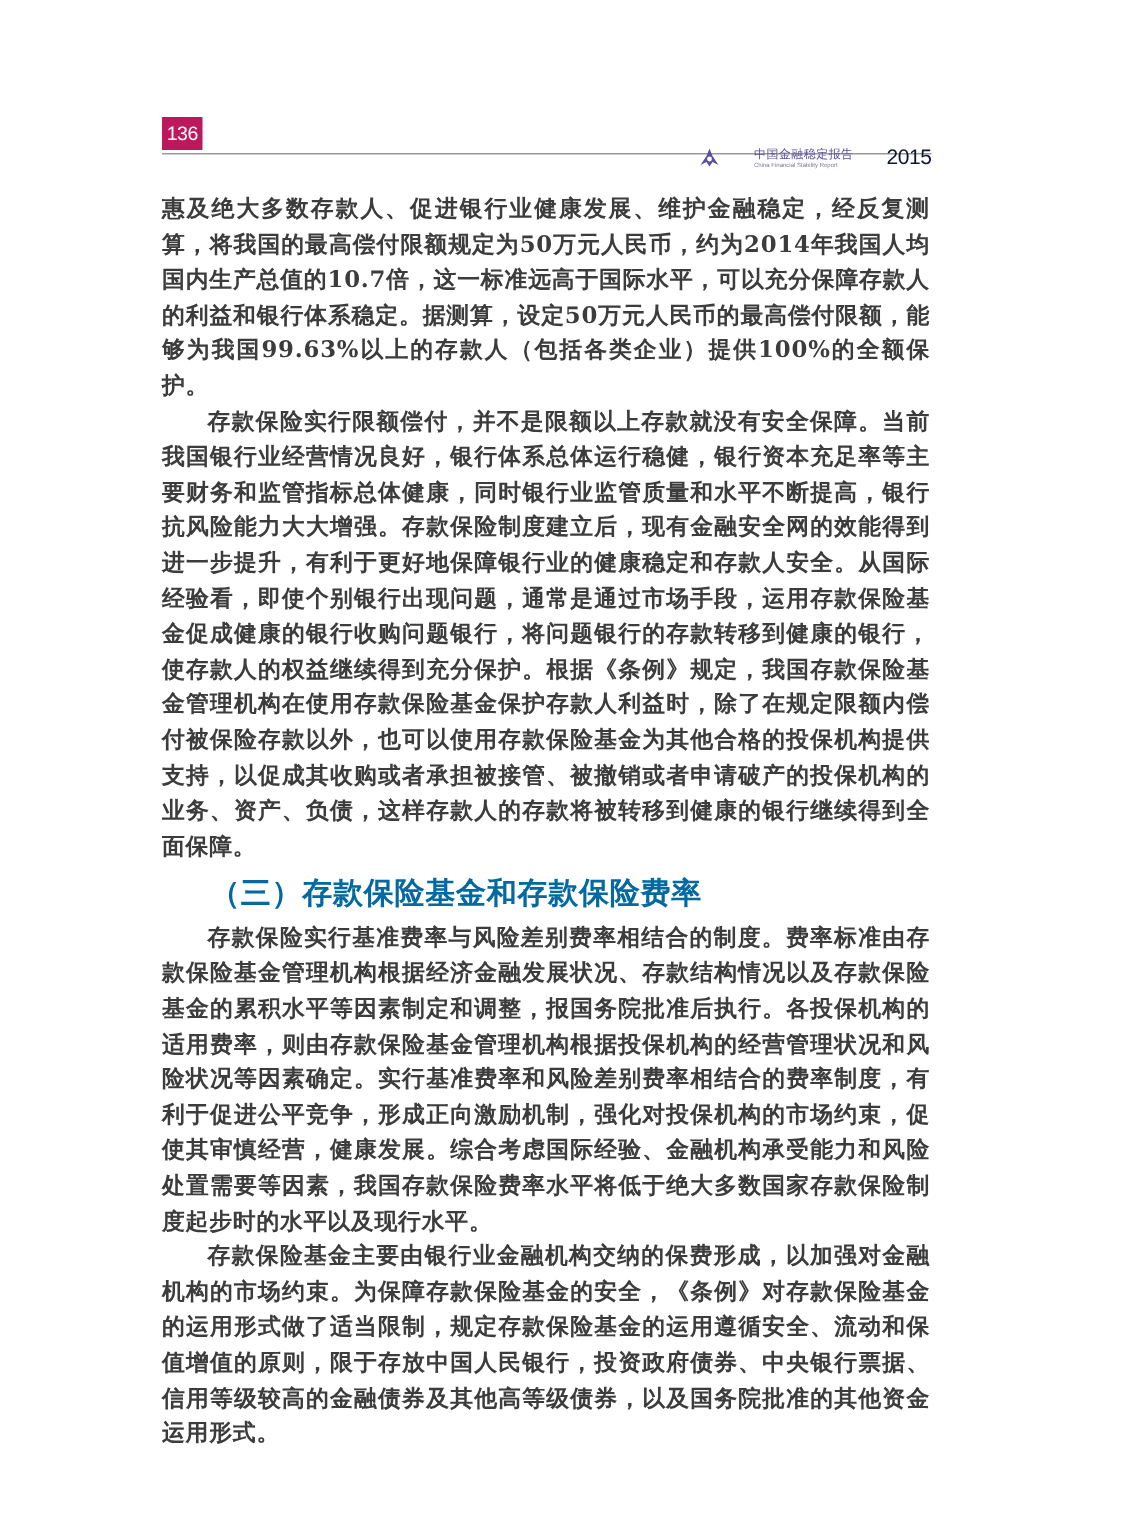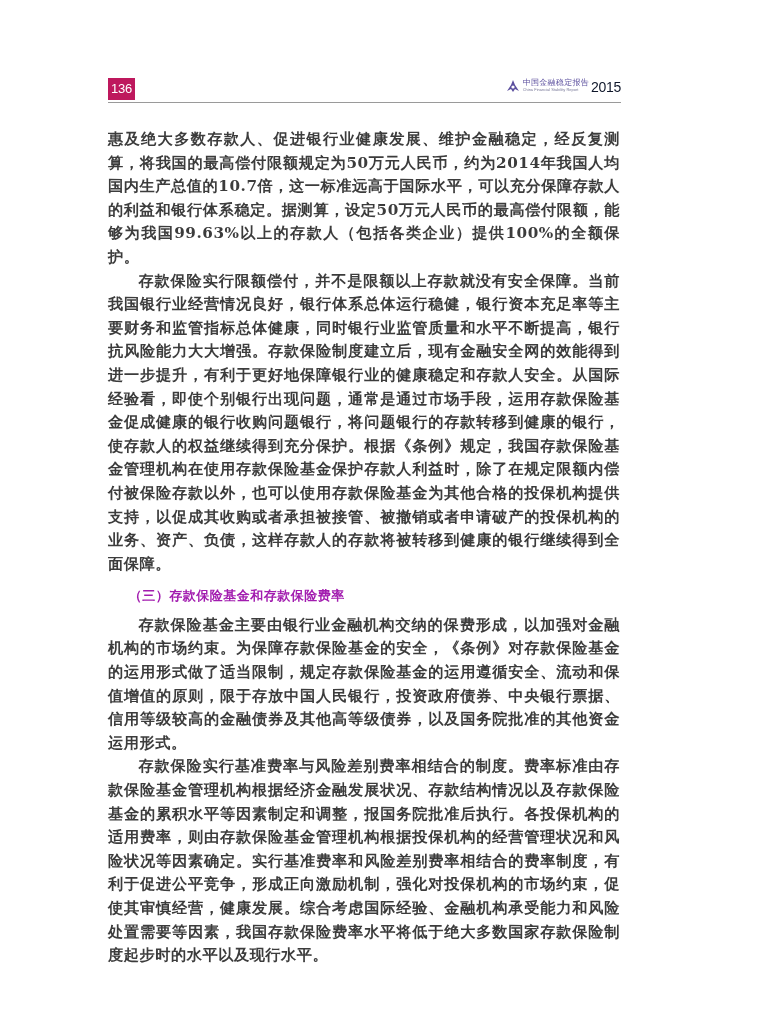--- a/index.html
+++ b/index.html
@@ -33,24 +33,25 @@
       color: #ffffff;
       font-family: "Liberation Sans", sans-serif;
       font-size: 13px;
       line-height: 22px;
       text-align: center;
       letter-spacing: -0.3px;
     }
     .report-brand {
       position: absolute;
       right: 0;
-      top: 1px;
+      top: 14px;
       height: 20px;
       display: flex;
-      align-items: flex-start;
+      align-items: flex-end;
+      gap: 20px;
     }
     .brand-logo {
       width: 14px;
       height: 14px;
       margin-right: 3px;
     }
     .brand-text {
       display: flex;
       flex-direction: column;
       line-height: 1;
@@ -87,24 +88,24 @@
       text-align: justify;
       letter-spacing: 0.55px;
       color: #3c3c3c;
       font-weight: bold;
     }
     .para.indent {
       text-indent: 2em;
     }
     .section-heading {
       margin: 8px 0 6px 0;
-      font-size: 13px;
+      font-size: 20px;
       line-height: 23.6px;
       font-weight: bold;
-      color: #a21caf;
+      color: #0369a1;
       text-indent: 1.6em;
       letter-spacing: 0.5px;
     }
   </style>
 </head>
 <body>
 
 <div class="page-header">
   <div class="page-number">136</div>
   <div class="report-brand">
@@ -117,15 +118,15 @@
       <span class="brand-en">China Financial Stability Report</span>
     </div>
     <span class="brand-year">2015</span>
   </div>
 </div>
 
 <div class="content">
   <p class="para">惠及绝大多数存款人、促进银行业健康发展、维护金融稳定，经反复测算，将我国的最高偿付限额规定为50万元人民币，约为2014年我国人均国内生产总值的10.7倍，这一标准远高于国际水平，可以充分保障存款人的利益和银行体系稳定。据测算，设定50万元人民币的最高偿付限额，能够为我国99.63%以上的存款人（包括各类企业）提供100%的全额保护。</p>
   <p class="para indent">存款保险实行限额偿付，并不是限额以上存款就没有安全保障。当前我国银行业经营情况良好，银行体系总体运行稳健，银行资本充足率等主要财务和监管指标总体健康，同时银行业监管质量和水平不断提高，银行抗风险能力大大增强。存款保险制度建立后，现有金融安全网的效能得到进一步提升，有利于更好地保障银行业的健康稳定和存款人安全。从国际经验看，即使个别银行出现问题，通常是通过市场手段，运用存款保险基金促成健康的银行收购问题银行，将问题银行的存款转移到健康的银行，使存款人的权益继续得到充分保护。根据《条例》规定，我国存款保险基金管理机构在使用存款保险基金保护存款人利益时，除了在规定限额内偿付被保险存款以外，也可以使用存款保险基金为其他合格的投保机构提供支持，以促成其收购或者承担被接管、被撤销或者申请破产的投保机构的业务、资产、负债，这样存款人的存款将被转移到健康的银行继续得到全面保障。</p>
   <div class="section-heading">（三）存款保险基金和存款保险费率</div>
+  <p class="para indent">存款保险实行基准费率与风险差别费率相结合的制度。费率标准由存款保险基金管理机构根据经济金融发展状况、存款结构情况以及存款保险基金的累积水平等因素制定和调整，报国务院批准后执行。各投保机构的适用费率，则由存款保险基金管理机构根据投保机构的经营管理状况和风险状况等因素确定。实行基准费率和风险差别费率相结合的费率制度，有利于促进公平竞争，形成正向激励机制，强化对投保机构的市场约束，促使其审慎经营，健康发展。综合考虑国际经验、金融机构承受能力和风险处置需要等因素，我国存款保险费率水平将低于绝大多数国家存款保险制度起步时的水平以及现行水平。</p>
   <p class="para indent">存款保险基金主要由银行业金融机构交纳的保费形成，以加强对金融机构的市场约束。为保障存款保险基金的安全，《条例》对存款保险基金的运用形式做了适当限制，规定存款保险基金的运用遵循安全、流动和保值增值的原则，限于存放中国人民银行，投资政府债券、中央银行票据、信用等级较高的金融债券及其他高等级债券，以及国务院批准的其他资金运用形式。</p>
-  <p class="para indent">存款保险实行基准费率与风险差别费率相结合的制度。费率标准由存款保险基金管理机构根据经济金融发展状况、存款结构情况以及存款保险基金的累积水平等因素制定和调整，报国务院批准后执行。各投保机构的适用费率，则由存款保险基金管理机构根据投保机构的经营管理状况和风险状况等因素确定。实行基准费率和风险差别费率相结合的费率制度，有利于促进公平竞争，形成正向激励机制，强化对投保机构的市场约束，促使其审慎经营，健康发展。综合考虑国际经验、金融机构承受能力和风险处置需要等因素，我国存款保险费率水平将低于绝大多数国家存款保险制度起步时的水平以及现行水平。</p>
 </div>
 
 </body></html>

